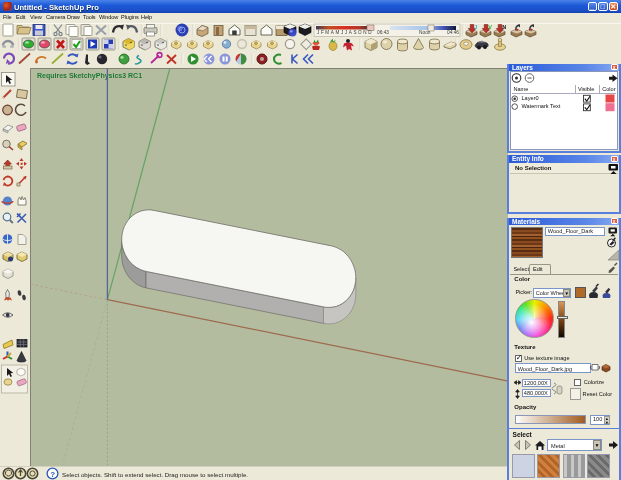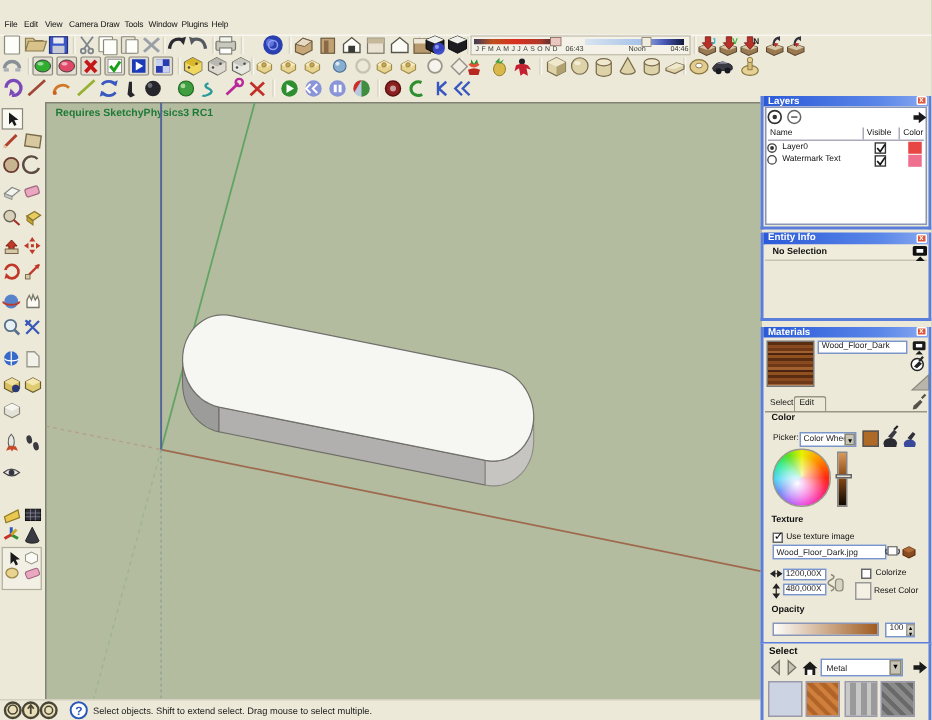--- a/index.html
+++ b/index.html
@@ -21,20 +21,27 @@
 .fsmall { font-size:5.6px; color:#111; white-space:nowrap; }
 .field { position:absolute; background:#fff; border:1px solid #7a96c8; font-size:5.6px; color:#222; white-space:nowrap; overflow:hidden; }
 .blab { font-weight:bold; font-size:6px; color:#111; position:absolute; }
 #wheel { position:absolute; left:515.2px; top:299.2px; width:38.5px; height:38.5px; border-radius:50%;
   background: radial-gradient(circle at 42% 60%, rgba(255,255,255,1) 0%, rgba(255,255,255,0.55) 30%, rgba(255,255,255,0) 62%),
   conic-gradient(from 0deg, #e8f000, #ff9000 12%, #ff2810 25%, #ff2080 37%, #e818d8 49%, #8828f8 58%, #2858f0 66%, #18c8f0 74%, #18e890 83%, #58e020 91%, #e8f000 100%); border:1px solid #9a988c; }
 svg { position:absolute; left:0; top:0; }
 </style></head>
 <body>
 <div id="win">
+<div class="abs" id="titlebar">
+ <div style="position:absolute;left:3px;top:2px;width:9px;height:9px;background:radial-gradient(circle at 35% 35%,#e85828,#a02818 55%,#3858c8);border-radius:2px;"></div>
+ <div id="titletxt">Untitled - SketchUp Pro</div>
+ <div class="tbtn" style="right:24px;background:linear-gradient(#5a8ae8,#2858c8);">_</div>
+ <div class="tbtn" style="right:13.5px;background:linear-gradient(#5a8ae8,#2858c8);">□</div>
+ <div class="tbtn" style="right:3px;background:linear-gradient(#f09058,#d04818);">✕</div>
+</div>
 <div class="abs" id="menubar">
  <span style="left:3px">File</span>
       <span style="left:16px">Edit</span>
       <span style="left:30px">View</span>
  <span style="left:46px">Camera</span>
       <span style="left:67px">Draw</span>
       <span style="left:83px">Tools</span>
  <span style="left:99px">Window</span>
       <span style="left:121px">Plugins</span>
       <span style="left:141px">Help</span>

